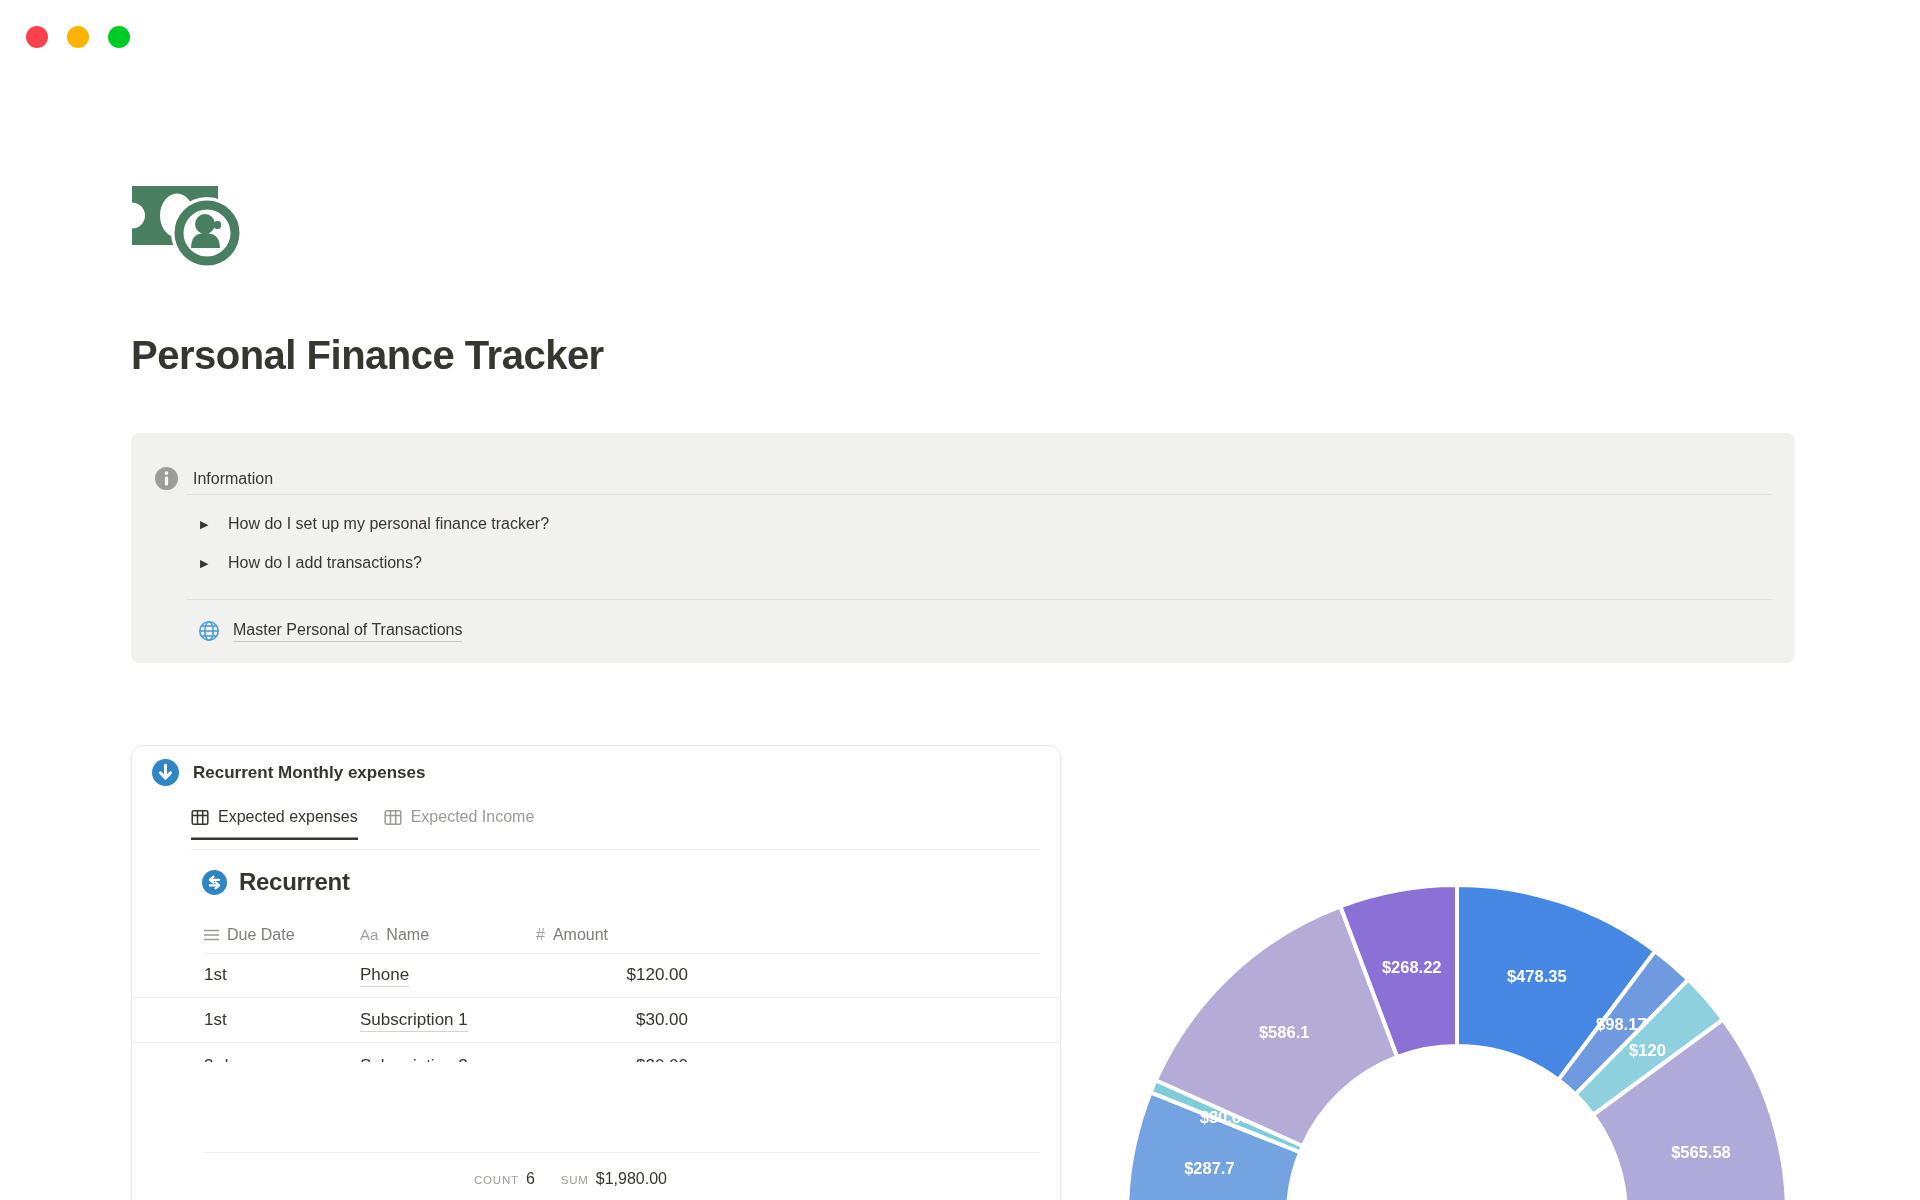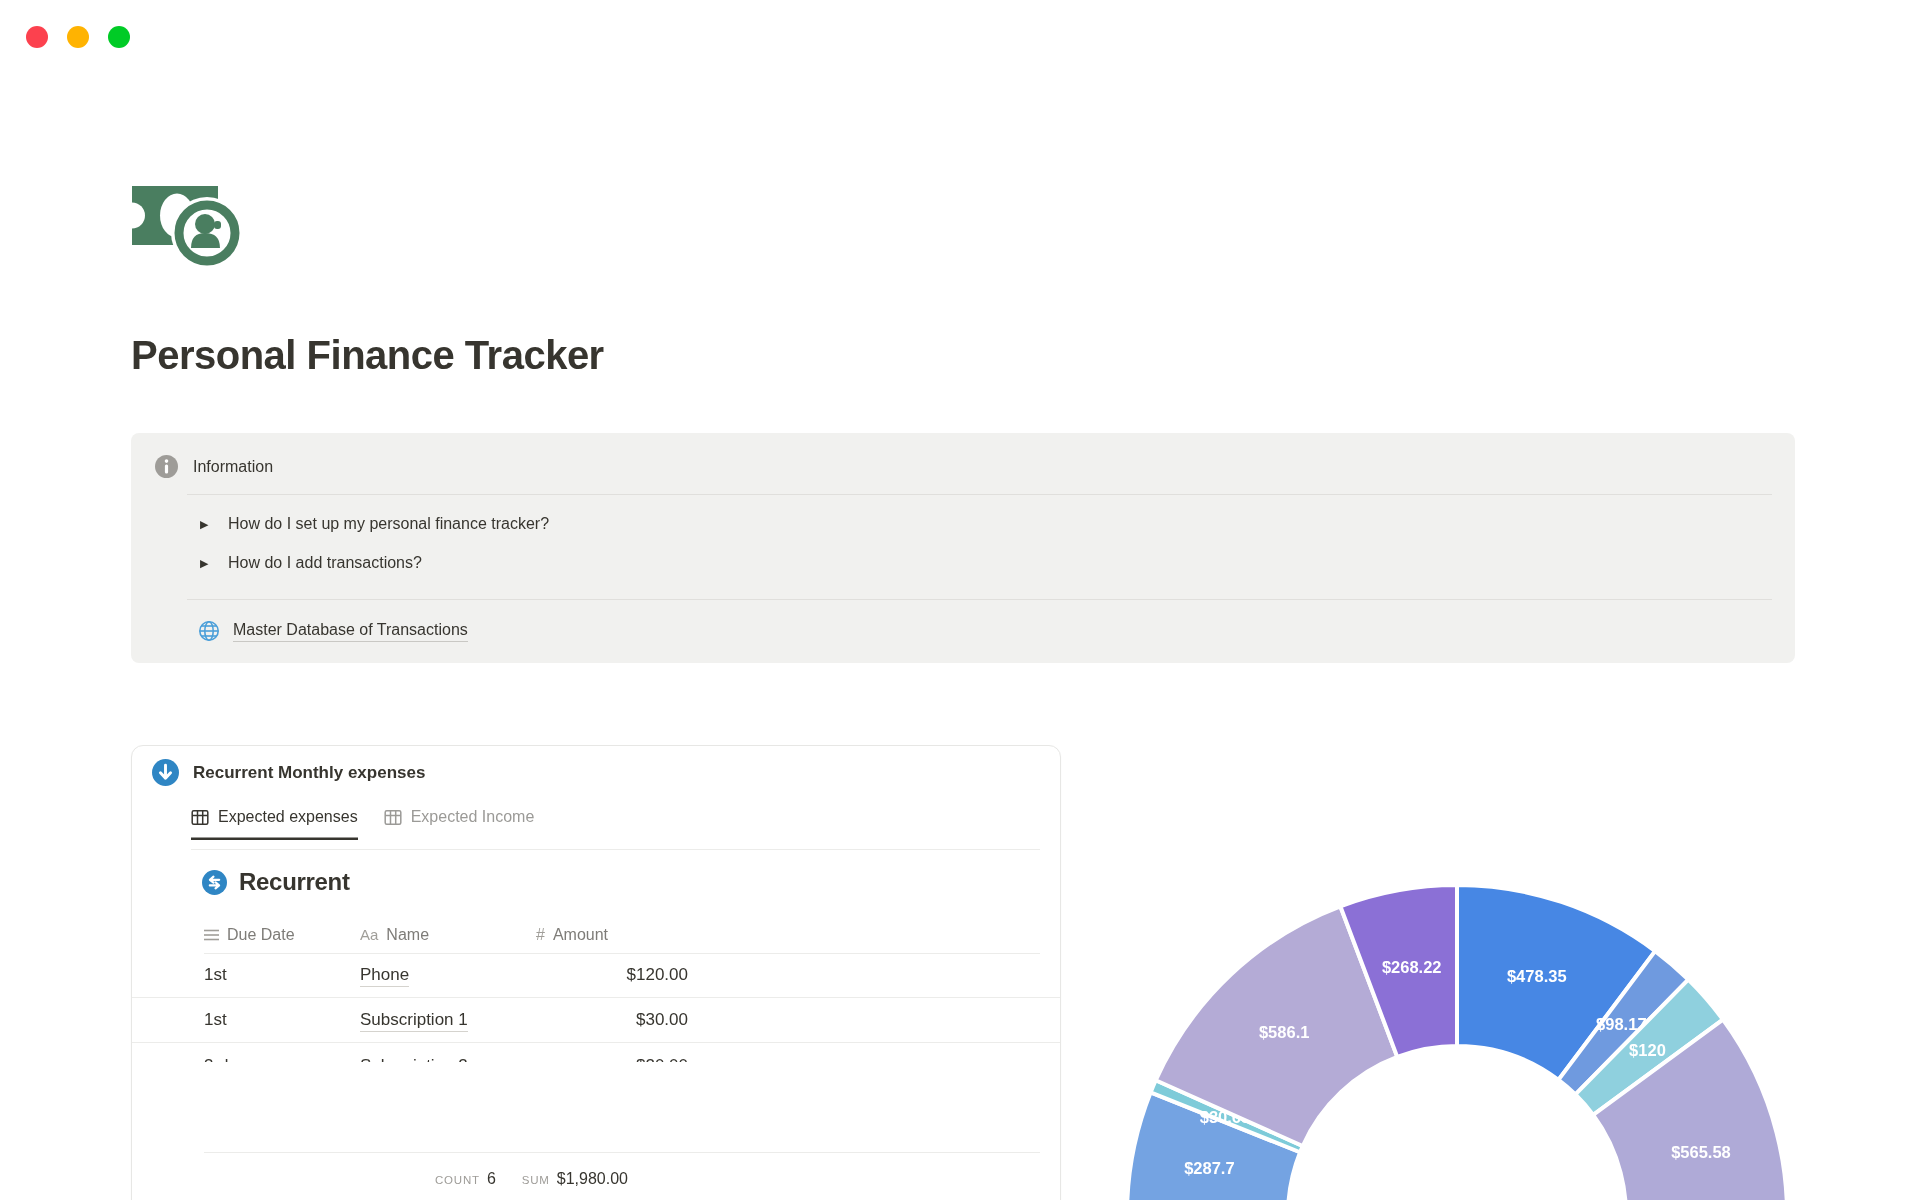--- a/index.html
+++ b/index.html
@@ -12,21 +12,21 @@
   .light { width:22px; height:22px; border-radius:50%; }
 
   
   .page-icon { position:absolute; left:131px; top:183px; }
   .page-title { position:absolute; left:131px; top:333px; font-size:40px; font-weight:700;
     letter-spacing:-0.5px; color:#37352F; }
 
   
   .callout { position:absolute; left:131px; top:433px; width:1664px; height:230px;
     background:#F1F1EF; border-radius:8px; }
-  .callout-head { position:absolute; left:24px; top:22px; display:flex; align-items:center; gap:15px; }
+  .callout-head { position:absolute; left:24px; top:34px; display:flex; align-items:center; gap:15px; }
   .callout-title { font-size:16px; color:#37352F; }
   .c-div { position:absolute; left:56px; right:23px; height:1px; background:#E0DFDC; }
   .c-div1 { top:61px; } .c-div2 { top:166px; }
   .toggle-row { position:absolute; left:69px; display:flex; align-items:center; gap:16px; }
   .toggle-row .tri { font-size:11px; color:#37352F; width:12px; }
   .toggle-row .t-label { font-size:16px; color:#37352F; }
   .tr1 { top:82px; } .tr2 { top:121px; }
   .link-row { position:absolute; left:66px; top:186px; display:flex; align-items:center; gap:12px; }
   .db-link { font-size:16px; font-weight:500; color:#37352F; text-decoration:none;
     border-bottom:1px solid #C9C8C4; padding-bottom:2px; cursor:pointer; }
@@ -54,21 +54,21 @@
   .hdiv { position:absolute; left:72px; width:836px; height:1px; background:#ECECEA; }
   .rows-wrap { position:absolute; left:0; top:207px; width:100%; }
   .t-row { height:45px; border-bottom:1px solid #ECECEA; font-size:17px; color:#37352F; }
   .t-row .due { }
   .t-row .name span { font-weight:500; border-bottom:1px solid #D5D3CE; padding-bottom:2px; cursor:pointer; }
   .t-row .amt { text-align:right; }
   .row-clip { height:19px; overflow:hidden; }
   .row-clip .t-row { border-bottom:none; }
   .foot-div { position:absolute; left:72px; top:406px; width:836px; height:1px; background:#ECECEA; }
   .card-foot { position:absolute; left:303px; top:424px; display:flex; align-items:baseline; }
-  .agg-label { font-size:11.5px; letter-spacing:0.8px; color:#9E9C98; }
+  .agg-label { font-size:11.5px; letter-spacing:0.8px; color:#9E9C98;margin-left:39px; }
   .agg-value { font-size:16px; color:#37352F; margin-left:7px; }
   .sum-group { margin-left:26px; }
 
   
   .donut-wrap { position:absolute; left:1120px; top:878px; width:690px; height:322px; overflow:hidden; }
   .donut-label { font-size:16.5px; font-weight:700; fill:#FFFFFF; }
 </style>
 </head>
 <body>
 
@@ -118,21 +118,21 @@
     <div class="c-div c-div2"></div>
 
     <div class="link-row">
       <svg width="24" height="24" viewBox="0 0 24 24" fill="none" stroke="#4B9FD9" stroke-width="1.6">
         <circle cx="12" cy="12" r="9.2"></circle>
         <ellipse cx="12" cy="12" rx="4.2" ry="9.2"></ellipse>
         <line x1="2.8" y1="12" x2="21.2" y2="12"></line>
         <line x1="4.2" y1="7" x2="19.8" y2="7"></line>
         <line x1="4.2" y1="17" x2="19.8" y2="17"></line>
       </svg>
-      <a class="db-link">Master Database of Transactions</a>
+      <a class="db-link">Master Personal of Transactions</a>
     </div>
   </div>
 
   <div class="card">
     <div class="card-head">
       <svg width="27" height="27" viewBox="0 0 24 24">
         <circle cx="12" cy="12" r="12" fill="#2F86C4"></circle>
         <path d="M12 5.5 V16" stroke="#fff" stroke-width="2.6" stroke-linecap="round"></path>
         <path d="M7.5 12.2 L12 17 L16.5 12.2" fill="none" stroke="#fff" stroke-width="2.6" stroke-linecap="round" stroke-linejoin="round"></path>
       </svg>

